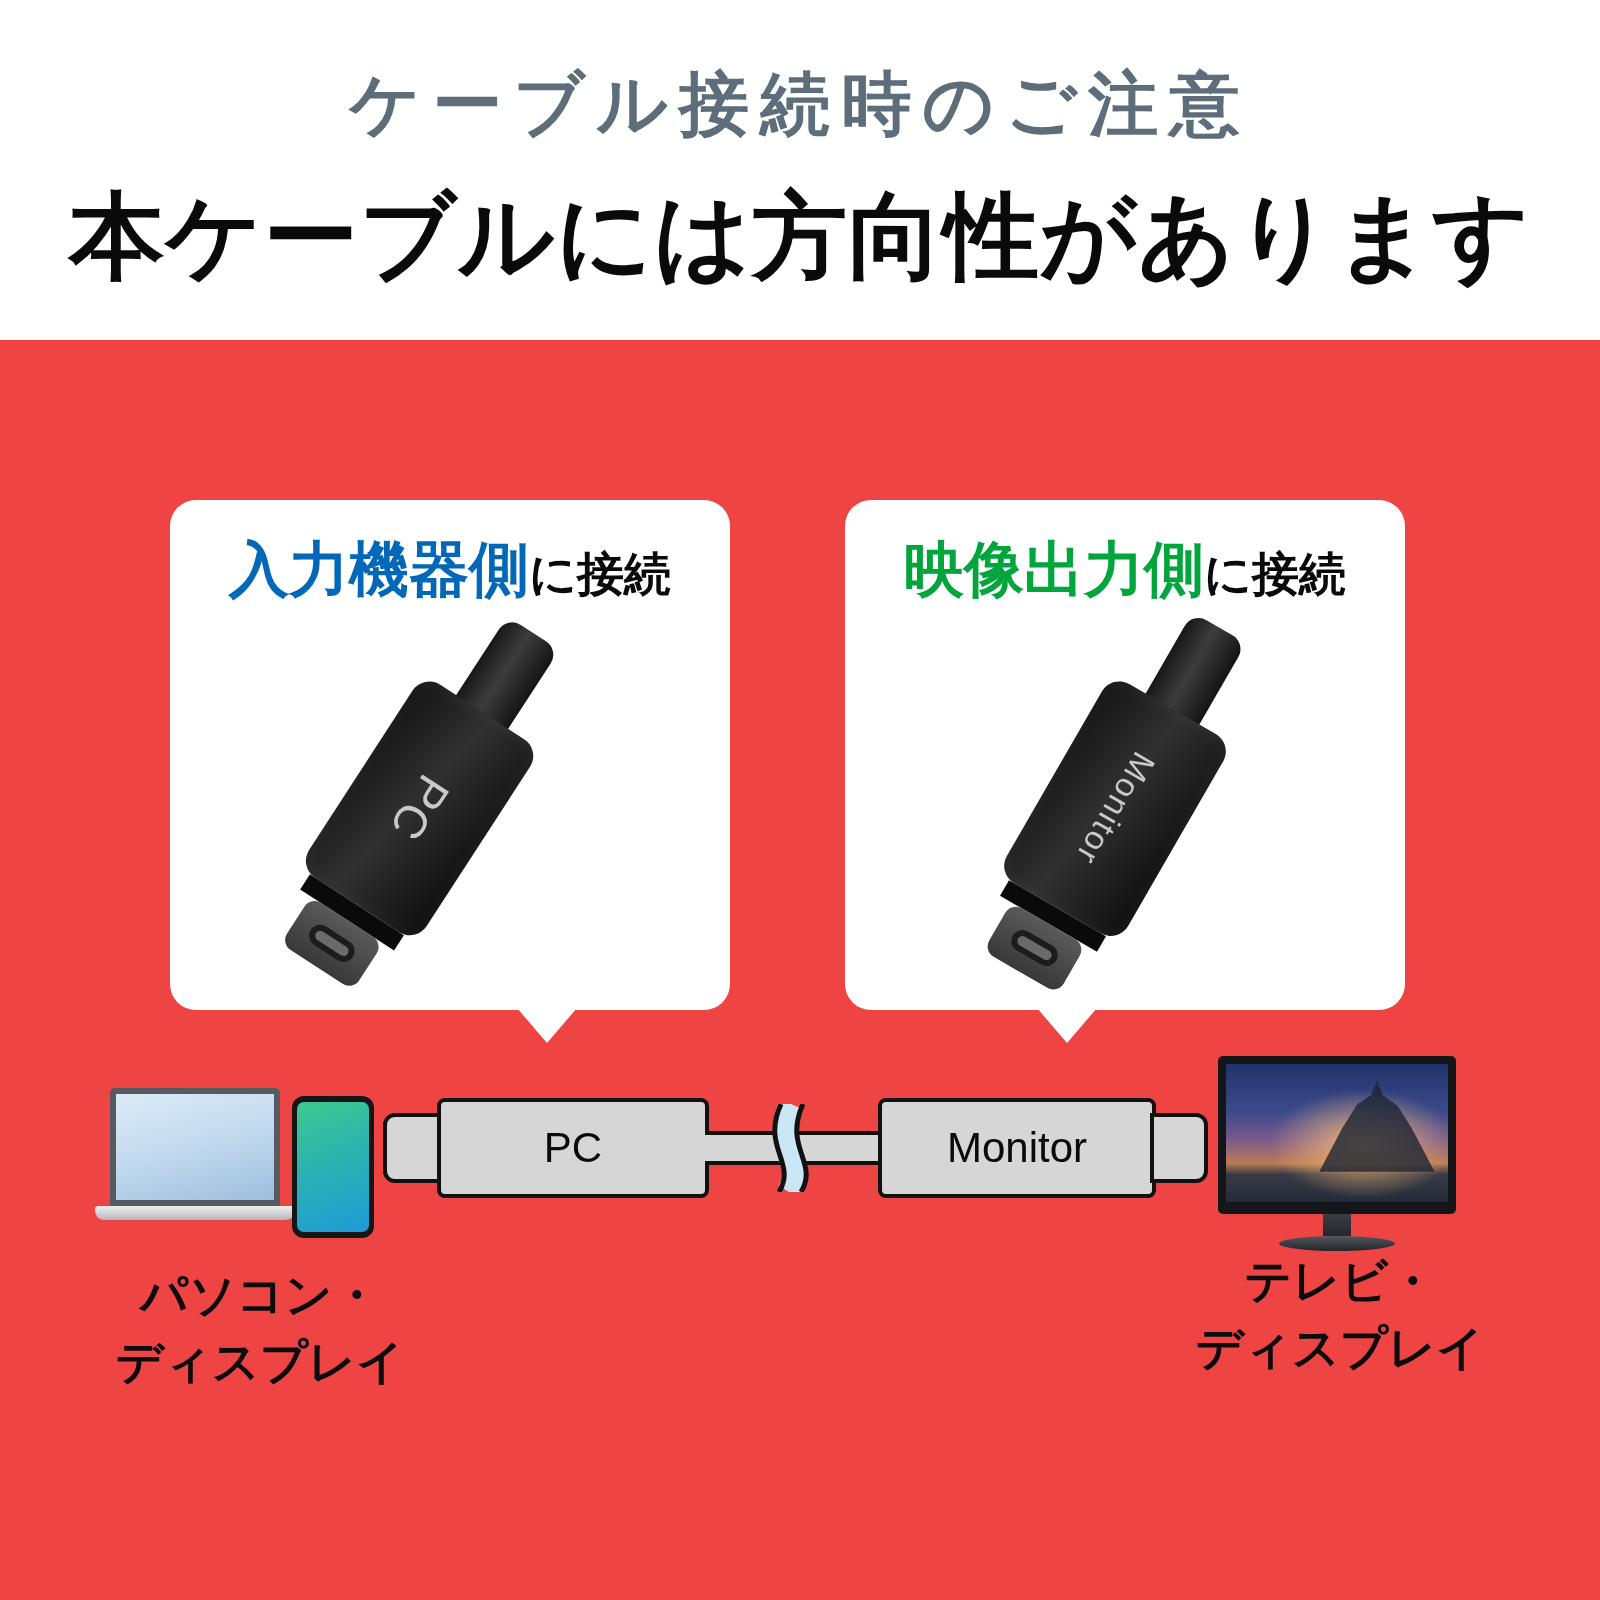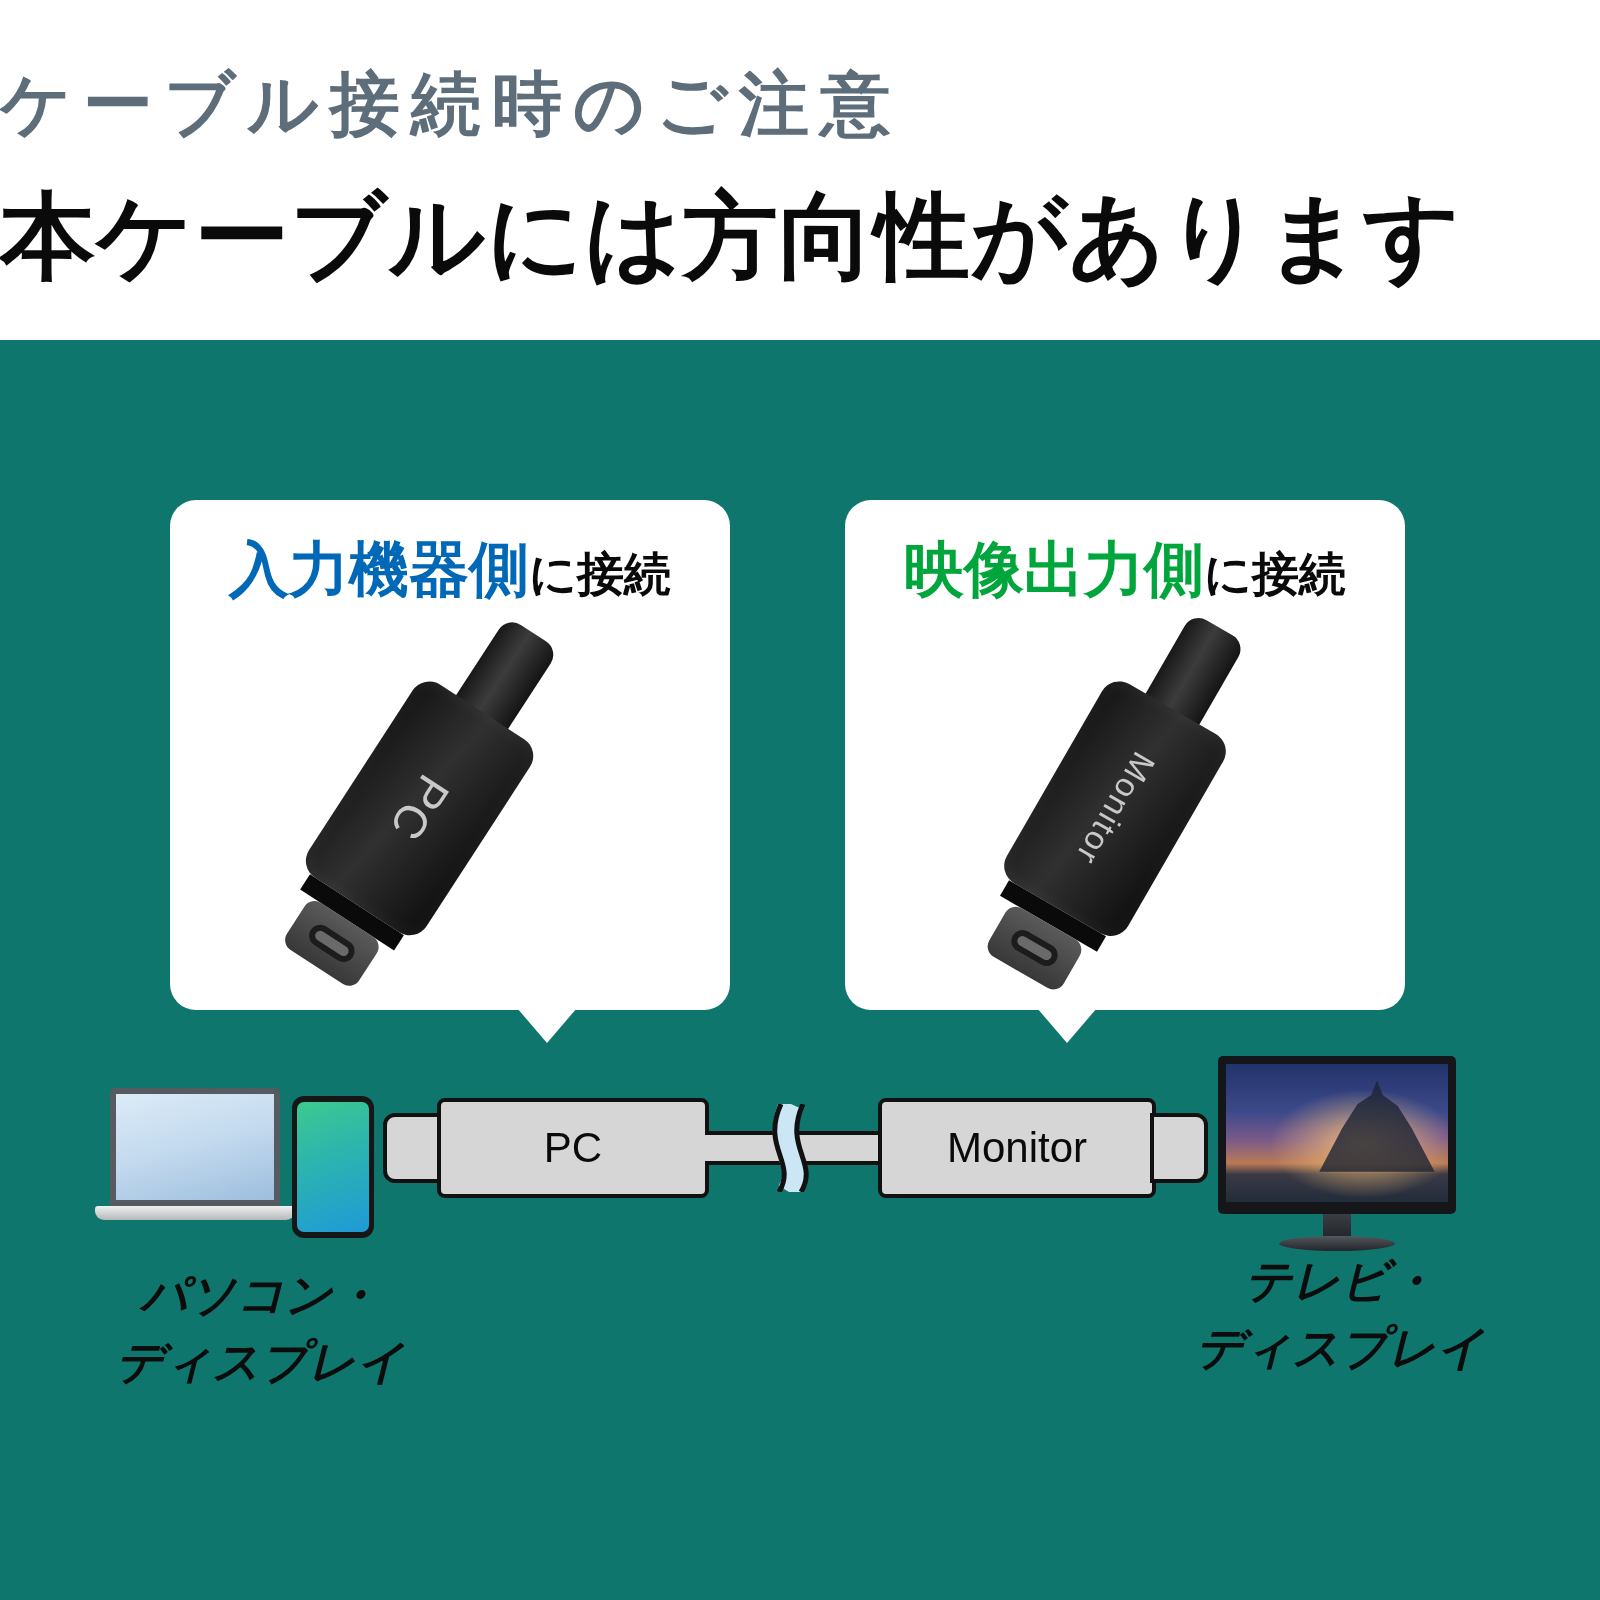--- a/index.html
+++ b/index.html
@@ -1,26 +1,26 @@
 <!DOCTYPE html>
 <html><head>
 <meta charset="utf-8">
 <style>
   * { margin:0; padding:0; box-sizing:border-box; }
   html,body { background:#fff; }
   body { font-family:"Liberation Sans","DejaVu Sans",sans-serif; }
   .page { position:relative; width:1600px; height:1600px; background:#fff; overflow:hidden; }
 
   
-  .header { position:absolute; top:0; left:0; width:1600px; height:340px; background:#fff; text-align:left; }
+  .header { position:absolute; top:0; left:0; width:1600px; height:340px; background:#fff; text-align:center; }
   .subtitle { margin-top:58px; font-size:70px; font-weight:bold; color:#5d6d7a; letter-spacing:0.16em; }
   .title { margin-top:22px; font-size:95px; font-weight:bold; color:#0a0a0a; letter-spacing:0.01em; }
 
   
-  .blue-zone { position:absolute; top:340px; left:0; width:1600px; height:1260px; background:#0f766e; }
+  .blue-zone { position:absolute; top:340px; left:0; width:1600px; height:1260px; background:#ef4444; }
 
   
   .card { position:absolute; top:160px; width:560px; height:510px; background:#fff; border-radius:26px; }
   .card-left { left:170px; }
   .card-right { left:845px; }
   .card-tail { position:absolute; bottom:-33px; width:0; height:0;
                border-left:30px solid transparent; border-right:30px solid transparent; border-top:35px solid #fff; }
   .card-title { position:absolute; top:30px; width:100%; text-align:center; white-space:nowrap; }
   .card-title .hl { font-size:60px; font-weight:bold; }
   .hl-blue { color:#0068b7; }
@@ -72,21 +72,21 @@
   .monitor-screen { position:relative; width:238px; height:158px; background:#14161a; border-radius:5px; padding:8px 8px 12px 8px; }
   .monitor-picture { position:relative; width:100%; height:100%; overflow:hidden;
       background:
         radial-gradient(ellipse at 62% 58%, rgba(255,196,120,0.9), rgba(255,196,120,0) 48%),
         linear-gradient(180deg,#22336b 0%,#3d4a8a 35%,#7a5a8a 55%,#b97a55 72%,#3a3a46 80%,#222c39 100%); }
   .monitor-picture::after { content:""; position:absolute; left:42%; top:12%; width:52%; height:66%; opacity:.8; background:#1d2433;
       clip-path:polygon(50% 0,55% 16%,68% 28%,80% 52%,100% 100%,0 100%,20% 52%,33% 26%,45% 16%); }
   .monitor-neck { width:28px; height:22px; margin:0 auto; background:linear-gradient(#3a3e44,#24272b); }
   .monitor-base { width:116px; height:15px; margin:0 auto; background:linear-gradient(#53575d,#22252a); border-radius:50%; }
 
-  .caption { position:absolute; font-size:47px; font-weight:bold; color:#0c0c0c; text-align:center; line-height:1.42;font-style:italic; }
+  .caption { position:absolute; font-size:47px; font-weight:bold; color:#0c0c0c; text-align:center; line-height:1.42; }
   .caption-left  { left:60px;  top:922px; width:400px; }
   .caption-right { left:1150px; top:908px; width:380px; }
 </style>
 </head>
 <body>
 
 <div class="page">
 
   <div class="header">
     <div class="subtitle">ケーブル接続時のご注意</div>

